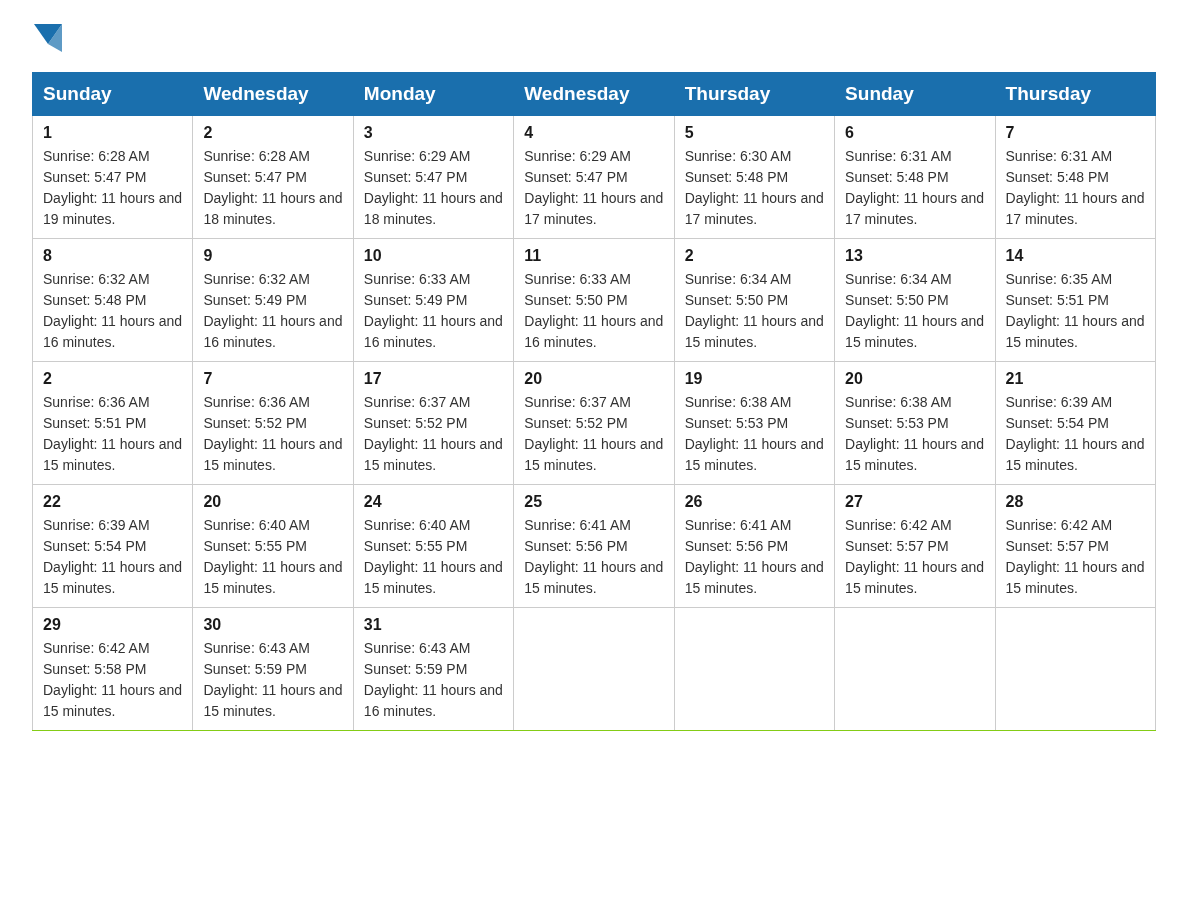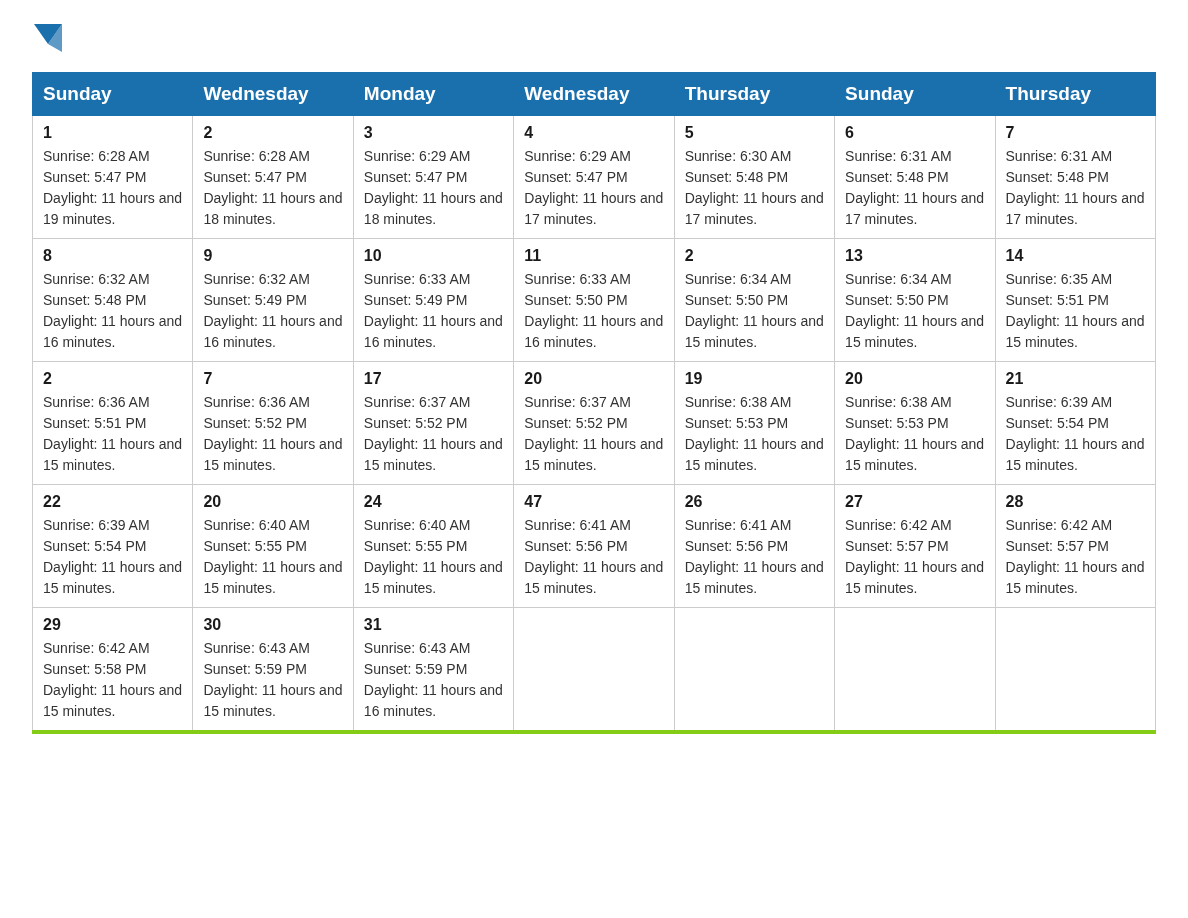--- a/index.html
+++ b/index.html
@@ -83,21 +83,21 @@
       color: #333;
       line-height: 1.5;
     }
     .empty-cell {
       background: #fff;
     }
     tr td {
       border-bottom: 2px solid #1a6fad;
     }
     .last-row td {
-      border-bottom: 4px solid #84cc16;
+      border-bottom: 1px solid #84cc16;
     }
   </style>
 </head>
 <body>
 
 <div class="header">
   <div class="logo">
     <div style="line-height:1;">
       <span class="logo-text-general"></span><svg class="logo-icon" viewBox="0 0 28 28" xmlns="http://www.w3.org/2000/svg" style="vertical-align:middle;margin-bottom:4px;">
         <polygon points="0,0 28,0 14,20" fill="#1a6fad"></polygon>
@@ -223,21 +223,21 @@
       </td>
         <td>
         <span class="day-number">20</span>
         <span class="day-info">Sunrise: 6:40 AM<br>Sunset: 5:55 PM<br>Daylight: 11 hours and 15 minutes.</span>
       </td>
         <td>
         <span class="day-number">24</span>
         <span class="day-info">Sunrise: 6:40 AM<br>Sunset: 5:55 PM<br>Daylight: 11 hours and 15 minutes.</span>
       </td>
         <td>
-        <span class="day-number">47</span>
+        <span class="day-number">25</span>
         <span class="day-info">Sunrise: 6:41 AM<br>Sunset: 5:56 PM<br>Daylight: 11 hours and 15 minutes.</span>
       </td>
         <td>
         <span class="day-number">26</span>
         <span class="day-info">Sunrise: 6:41 AM<br>Sunset: 5:56 PM<br>Daylight: 11 hours and 15 minutes.</span>
       </td>
         <td>
         <span class="day-number">27</span>
         <span class="day-info">Sunrise: 6:42 AM<br>Sunset: 5:57 PM<br>Daylight: 11 hours and 15 minutes.</span>
       </td>

